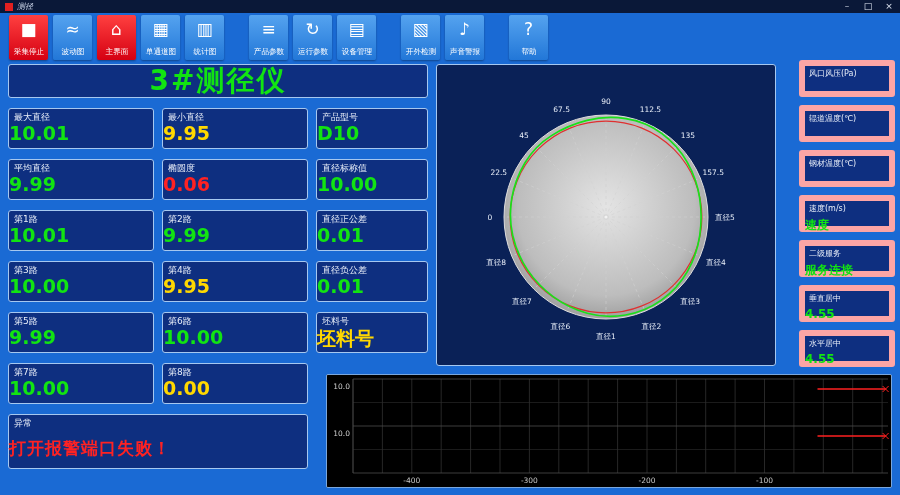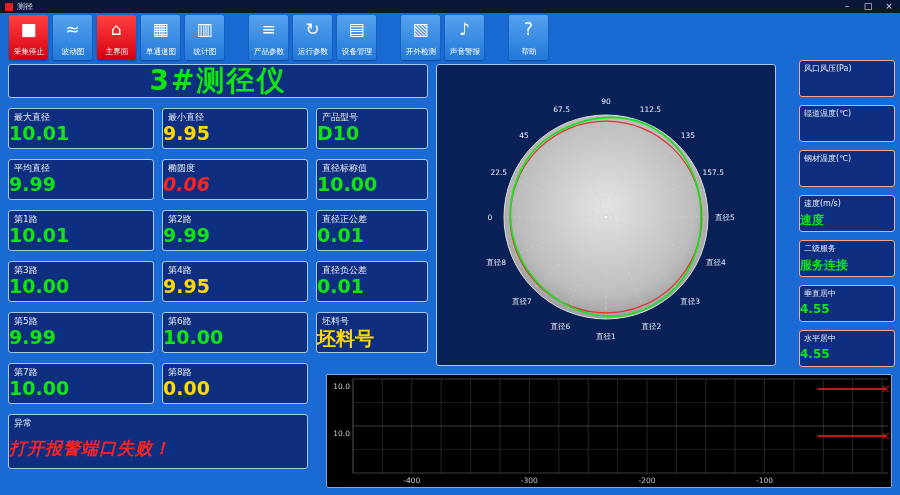--- a/index.html
+++ b/index.html
@@ -6,21 +6,21 @@
   html,body { width: 900px; height: 495px; overflow: hidden; }
   body {
     position: relative;
     background: #1a6ad4;
     font-family: "DejaVu Sans", "Liberation Sans", sans-serif;
     color: #fff;
   }
   
   .titlebar {
     position: absolute; top:0; left:0; right:0; height: 13px;
-    background: #0a1838; display: flex; align-items: center; padding: 0 5px;
+    background: #0a1838; display: flex; align-items: center; padding: 0 5px; font-style: italic;
   }
   .appicon { width: 8px; height: 8px; background: #e02020; display:inline-block; margin-right: 4px; }
   .apptitle { font-size: 8px; color: #ccd6ea; flex: 1; }
   .wincontrols { display: flex; gap: 9px; }
   .wincontrols span { font-size: 9px; line-height: 11px; color: #dfe6f2; cursor: pointer; width: 12px; text-align:center; }
   
   .toolbar {
     position: absolute; top: 13px; left: 0; right: 0; height: 49px;
     display: flex; align-items: flex-start; padding: 2px 0 0 9px; gap: 5px;
   }
@@ -49,31 +49,31 @@
   .gtitle { color: #12e412; font-size: 28px; font-weight: bold; letter-spacing: 2px; }
   .cell {
     position: relative; background: #0e2f80; border: 1px solid #a6c8f0; border-radius: 3px;
   }
   .cell .lbl { position: absolute; top: 2px; left: 5px; font-size: 9px; color: #e8eef8; white-space: nowrap; }
   .cell .val { position: absolute; left: 0; right: 0; top: 13px; text-align: left; font-size: 19px; font-weight: bold; white-space: nowrap; }
   .cell.alarm { grid-column: 1 / 3; }
   .cell.alarm .val { top: 22px; font-size: 17px; letter-spacing: 1px; }
   .green  { color: #12e412; }
   .yellow { color: #ffd800; }
-  .red    { color: #ff2222; font-style: italic; }
+  .red    { color: #ff2222; }
   
   .polarpanel {
     position: absolute; left: 436px; top: 64px; width: 340px; height: 302px;
     background: #0a2157; border: 1px solid #a6c8f0; border-radius: 3px; overflow: hidden;
   }
   
   .rightcol { position: absolute; left: 799px; top: 60px; width: 96px; }
   .rbox {
     position: relative; height: 37px; margin-bottom: 8px;
-    background: #0e2f80; border: 1px solid #fca5a5; border-radius: 3px;
+    background: #0e2f80; border: 6px solid #fca5a5; border-radius: 3px;
   }
   .rlbl { position: absolute; top: 2px; left: 4px; font-size: 8px; color: #e8eef8; white-space: nowrap; }
   .rval { position: absolute; left: 0; right: 0; top: 16px; text-align: left; font-size: 12px; font-weight: bold; color: #12e412; white-space: nowrap; }
   
   .trendpanel {
     position: absolute; left: 326px; top: 374px; width: 566px; height: 114px;
     background: #a16207; border: 1px solid #7aa7dd; border-radius: 2px; overflow: hidden;
   }
   svg text { font-family: "DejaVu Sans", "Liberation Sans", sans-serif; }
 </style>

